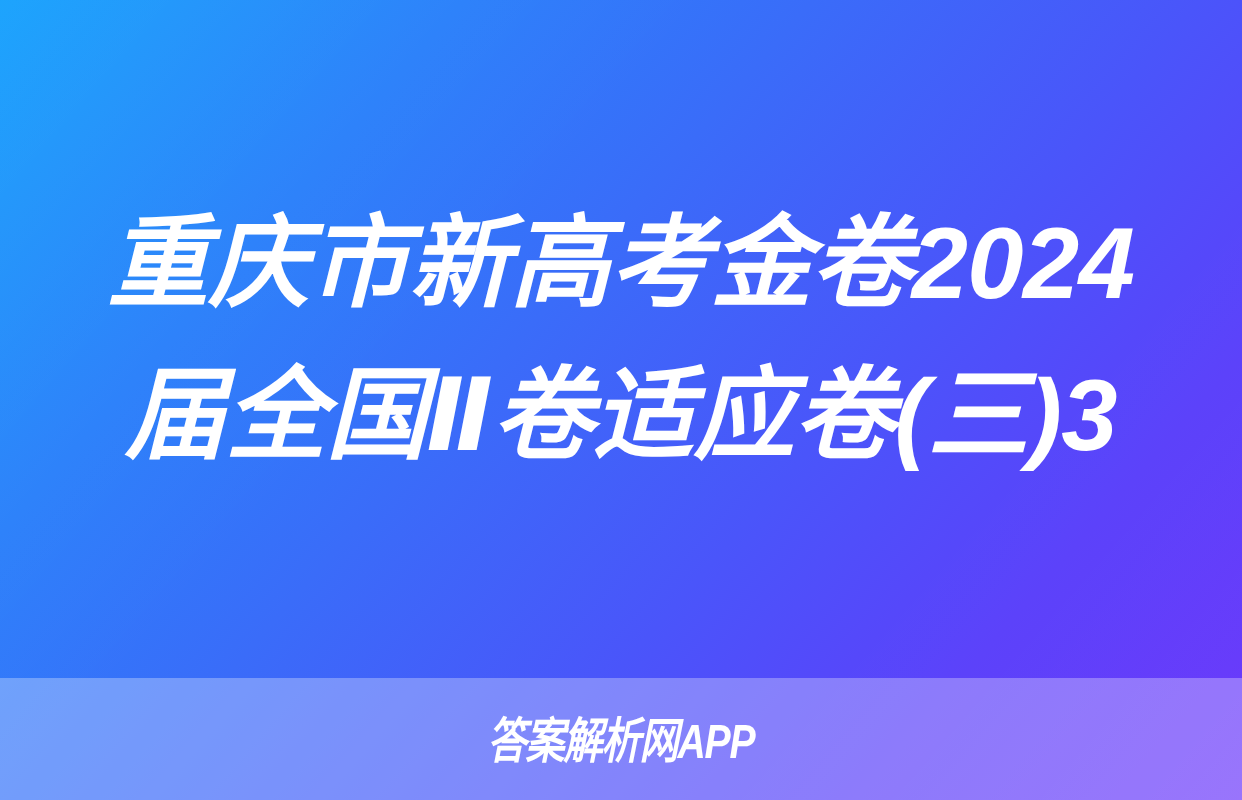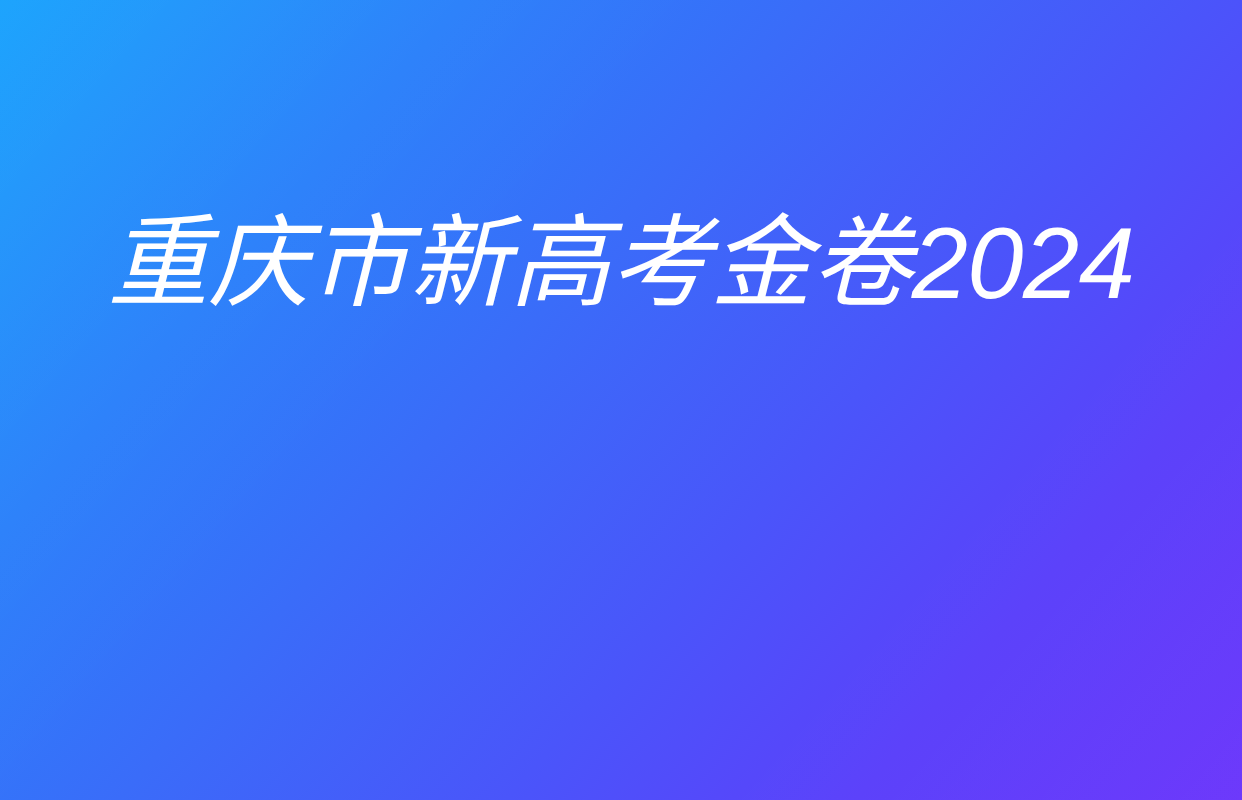--- a/index.html
+++ b/index.html
@@ -57,21 +57,21 @@
     z-index: 3;
     text-align: center;
   }
 
   .title-line {
     display: block;
     color: #ffffff;
     font-family: "Liberation Sans", "DejaVu Sans", sans-serif;
     font-size: 101px;
     line-height: 152px;
-    font-weight: 400;
+    font-weight: 700;
     font-style: italic;
     letter-spacing: -0.5px;
     white-space: nowrap;
     text-rendering: geometricPrecision;
     text-align: center;
   }
 
   
   .footer-band {
     position: absolute;
@@ -101,16 +101,20 @@
     top: 2px;
   }
 </style>
 </head>
 <body>
 
 <div class="poster">
 
   <div class="title-block">
     <span class="title-line">重庆市新高考金卷2024</span>
+    <span class="title-line">届全国Ⅱ卷适应卷(三)3</span>
   </div>
 
+  <div class="footer-band">
+    <span class="watermark">答案解析网APP</span>
+  </div>
 
 </div>
 
 </body></html>

